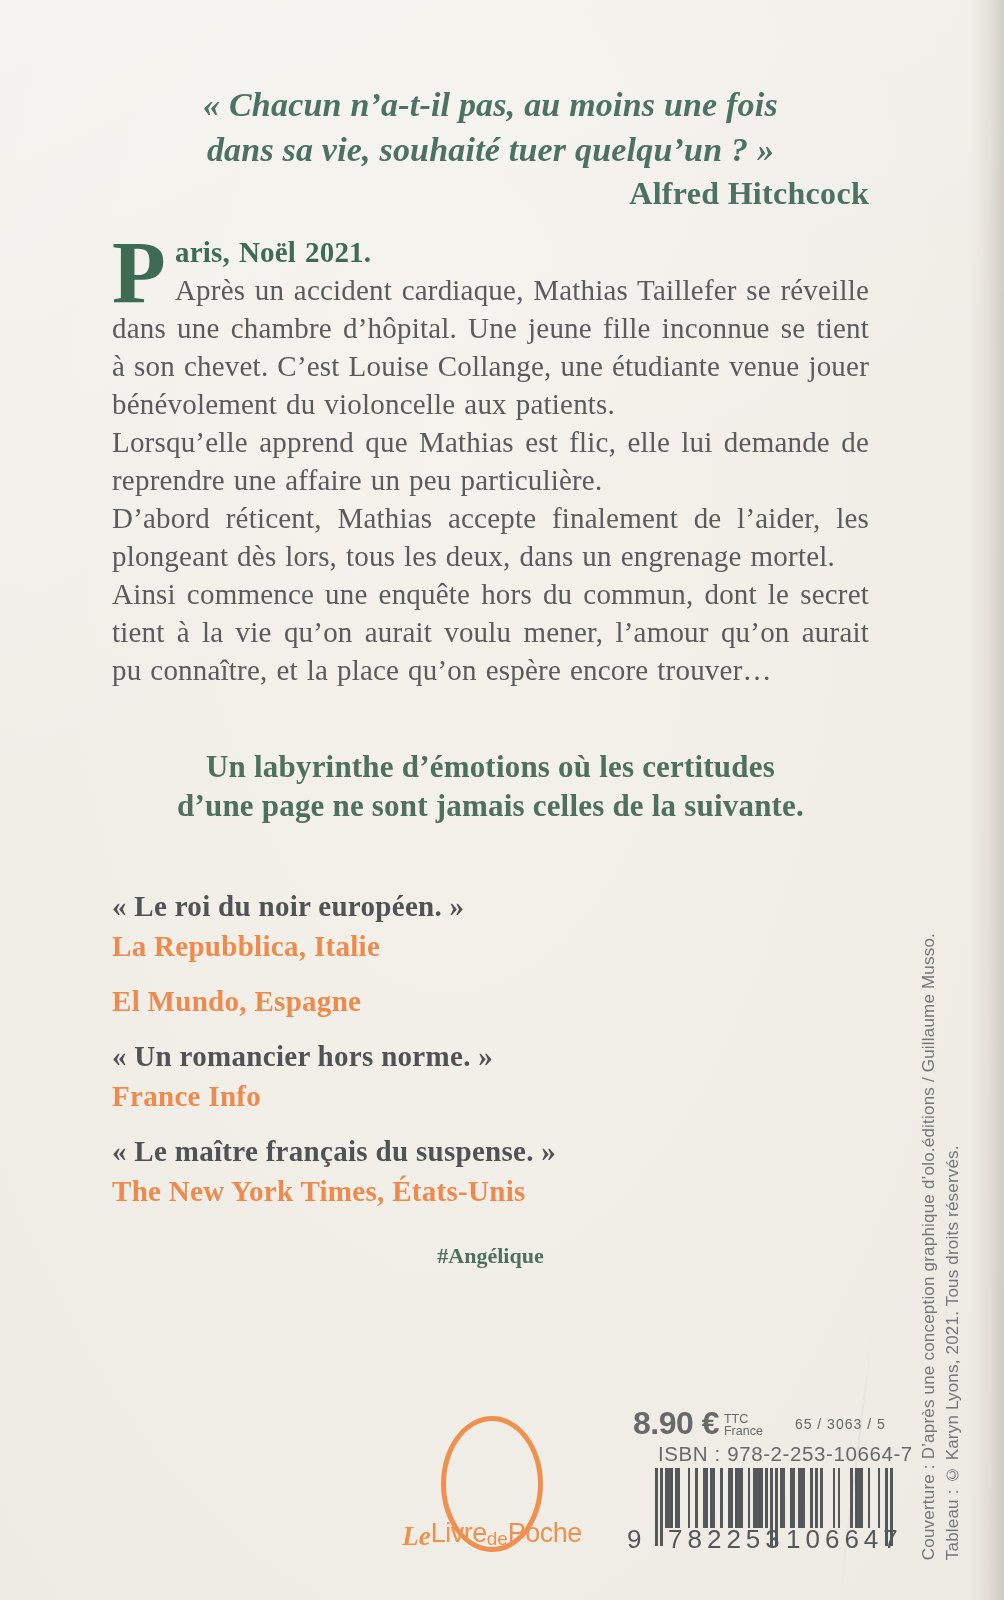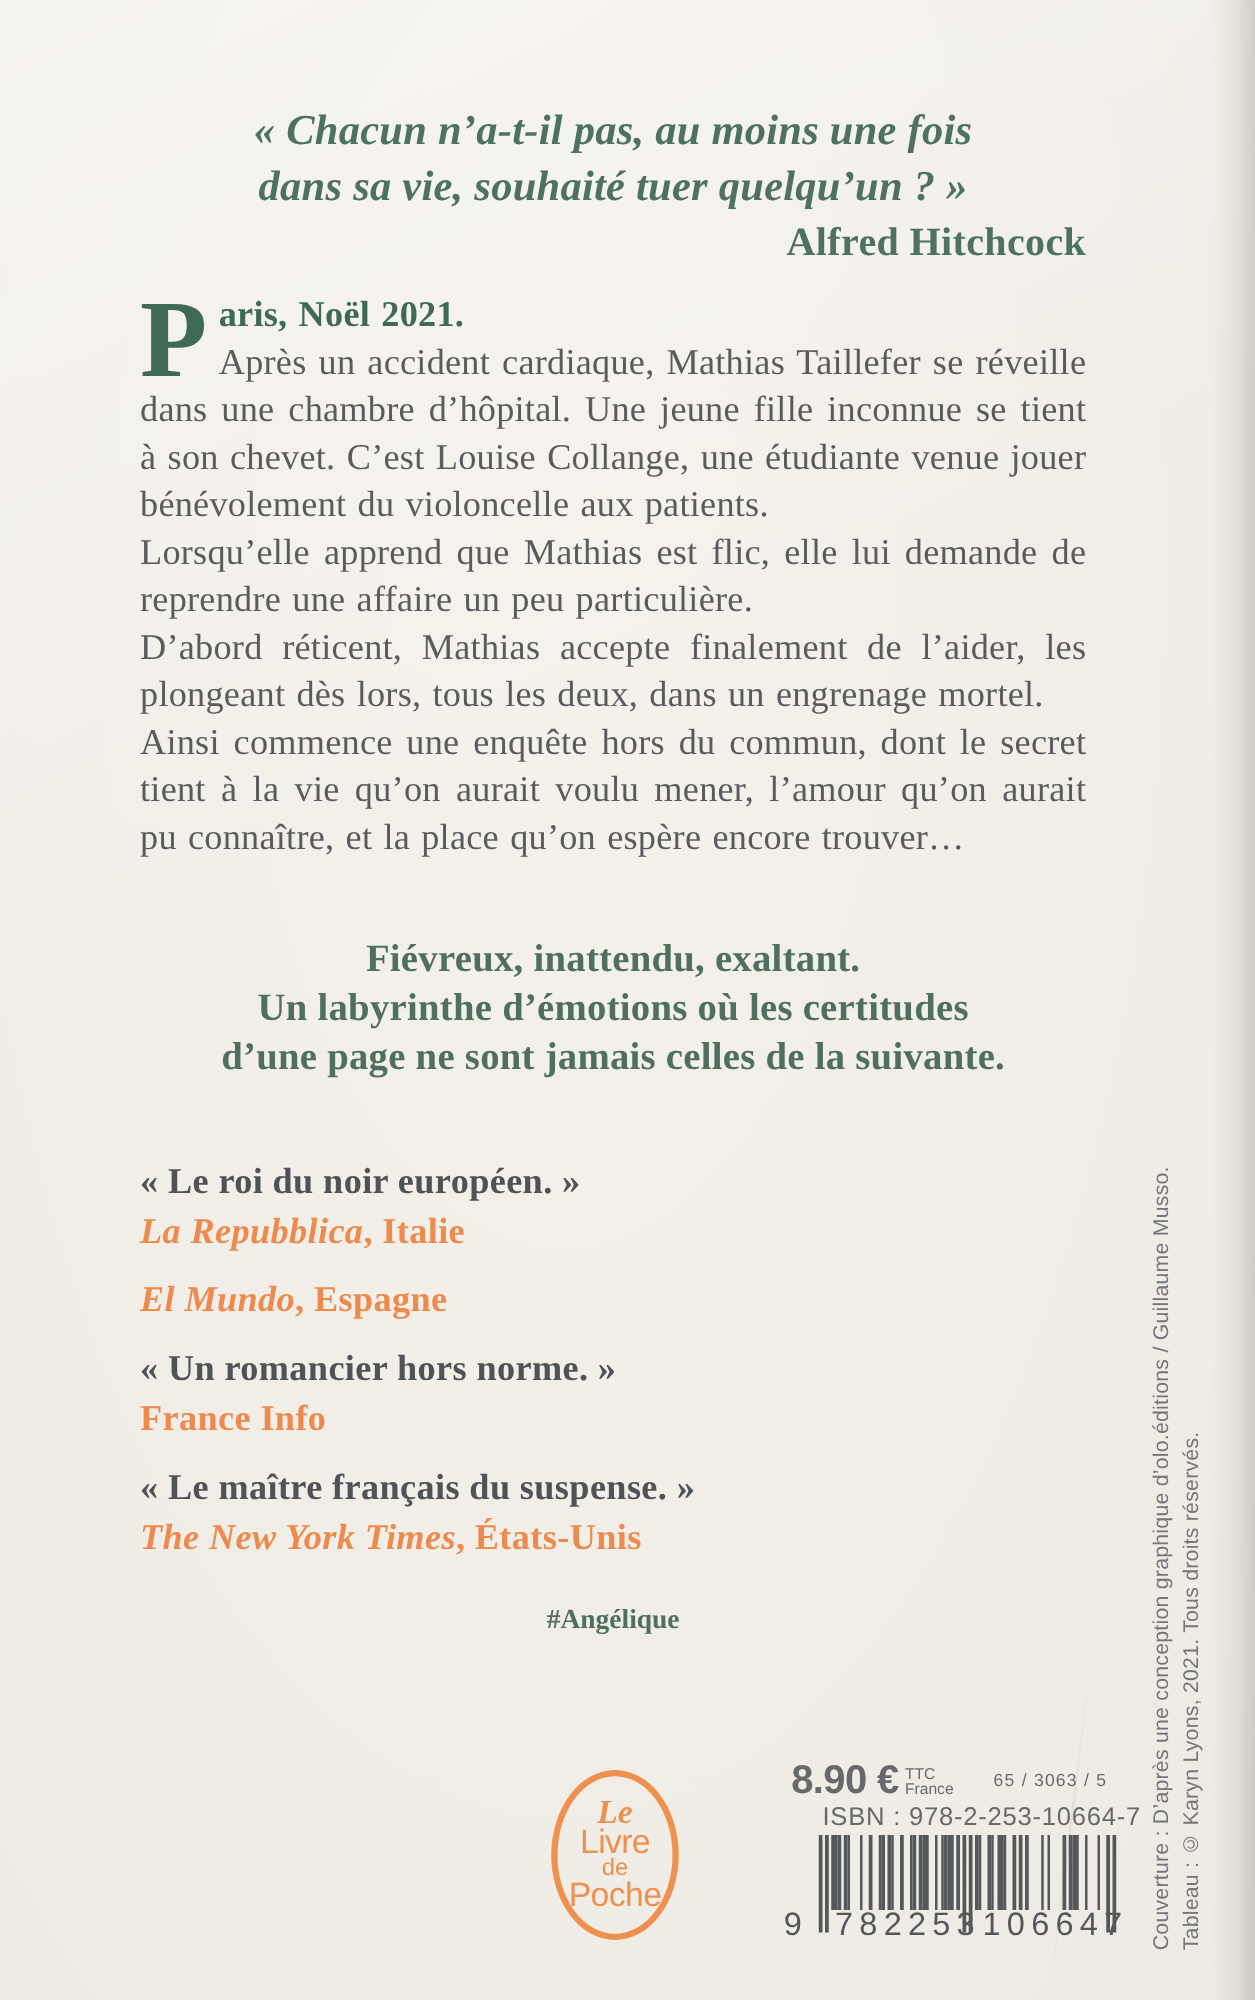--- a/index.html
+++ b/index.html
@@ -37,29 +37,29 @@
   .opener{color:#3f6b55;font-weight:bold;}
 
   
   .headline{margin-top:58px;text-align:center;color:#50705f;font-weight:bold;font-size:31px;line-height:39px;letter-spacing:0.2px;}
 
   
   .press{margin-top:61px;text-align:left;}
   .press .item{margin-bottom:15px;}
   .press .pq{color:#505356;font-weight:bold;font-size:29px;line-height:40px;letter-spacing:0.3px;}
   .press .src{color:#ee8a4d;font-weight:bold;font-size:29px;line-height:40px;letter-spacing:0.3px;}
-  .press .src .it{font-style:italic;}
+  .press .src .it{}
 
   .hashtag{margin-top:26px;text-align:center;color:#50705f;font-weight:bold;font-size:22px;line-height:38px;}
 
   
   .logo{
     position:absolute;left:441px;top:1416px;width:102px;height:136px;box-sizing:border-box;
     border:5px solid #f0904e;border-radius:50%;
-    display:flex;flex-direction:column;align-items:center;justify-content:center;
+    display:flex;flex-direction:row;align-items:flex-end;justify-content:center;
     color:#f0904e;font-family:"Liberation Sans",sans-serif;text-align:center;
   }
   .logo .le{font-family:"Liberation Serif",serif;font-style:italic;font-weight:bold;font-size:27px;line-height:22px;}
   .logo .livre{font-size:27px;line-height:27px;letter-spacing:-0.5px;}
   .logo .de{font-size:19px;line-height:16px;}
   .logo .poche{font-size:27px;line-height:27px;letter-spacing:-0.5px;}
 
   
   .meta{font-family:"Liberation Sans",sans-serif;color:#68696b;}
   .price-row{position:absolute;left:633px;top:1405px;display:flex;align-items:center;}
@@ -102,21 +102,20 @@
 
     <div class="synopsis">
       <p><span class="dropcap">P</span><span class="opener">aris, Noël 2021.</span><br>
       <span>Après un accident cardiaque, Mathias Taillefer se réveille dans une chambre d’hôpital. Une jeune fille inconnue se tient à son chevet. C’est Louise Collange, une étudiante venue jouer bénévolement du violoncelle aux patients.</span></p>
       <p>Lorsqu’elle apprend que Mathias est flic, elle lui demande de reprendre une affaire un peu particulière.</p>
       <p>D’abord réticent, Mathias accepte finalement de l’aider, les plongeant dès lors, tous les deux, dans un engrenage mortel.</p>
       <p>Ainsi commence une enquête hors du commun, dont le secret tient à la vie qu’on aurait voulu mener, l’amour qu’on aurait pu connaître, et la place qu’on espère encore trouver…</p>
     </div>
 
     <div class="headline">
-      <div>Fiévreux, inattendu, exaltant.</div>
       <div>Un labyrinthe d’émotions où les certitudes</div>
       <div>d’une page ne sont jamais celles de la suivante.</div>
     </div>
 
     <div class="press">
       <div class="item">
         <div class="pq">« Le roi du noir européen. »</div>
         <div class="src"><span class="it">La Repubblica</span><span>, Italie</span></div>
       </div>
       <div class="item">

